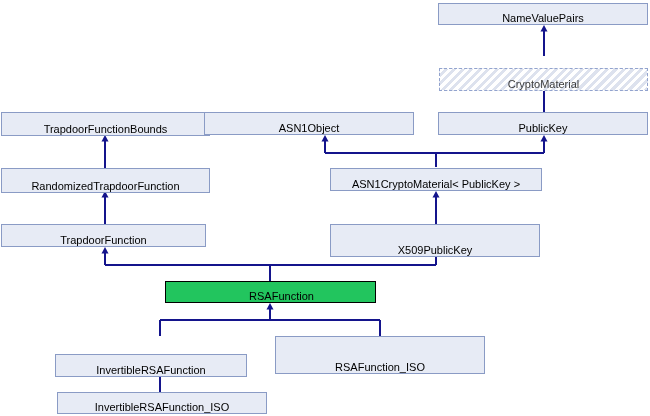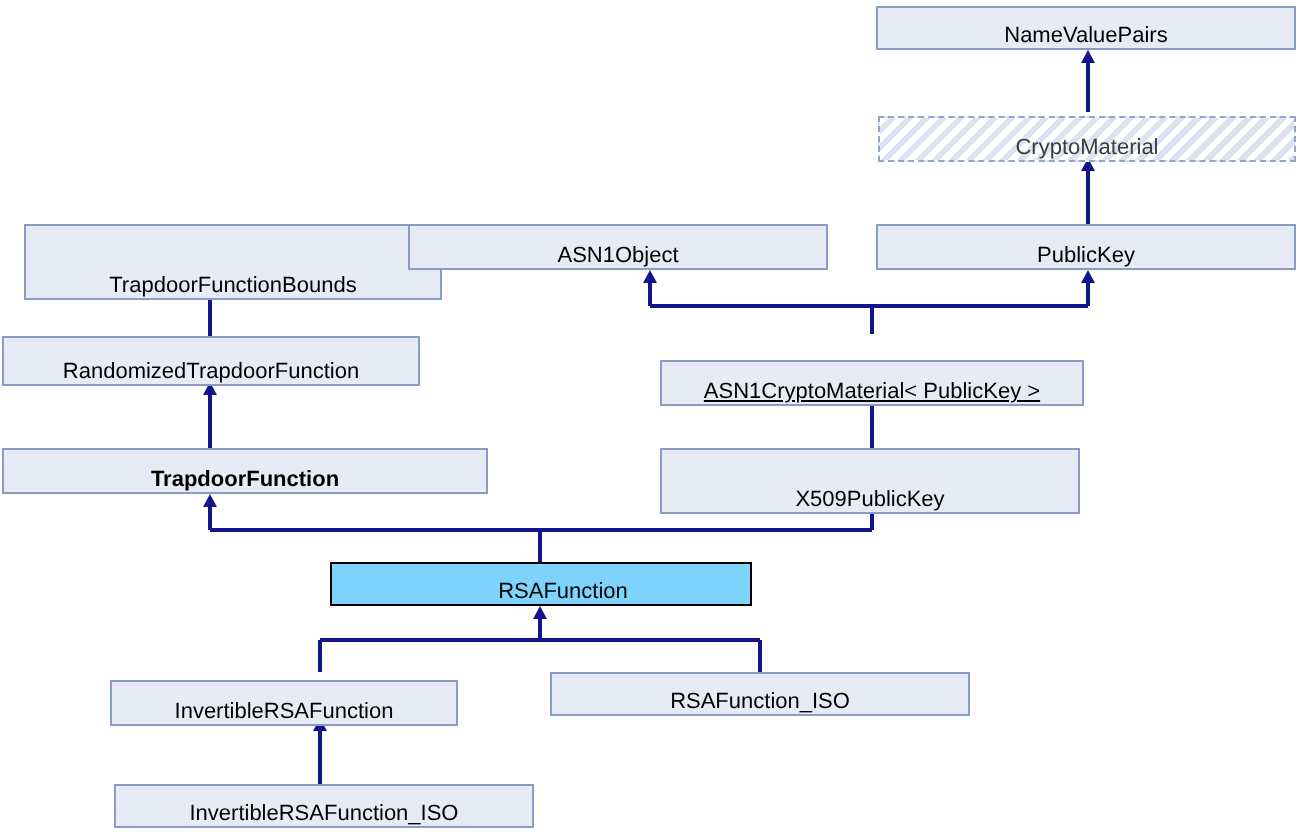--- a/index.html
+++ b/index.html
@@ -31,21 +31,21 @@
     display: flex;
     align-items: flex-end;
     justify-content: center;
     font-size: 11px;
     line-height: 1;
     color: #000000;
     white-space: nowrap;
     cursor: pointer;
   }
   .node.current {
-    background: #7dd3fc;
+    background: #22c55e;
     border: 1.4px solid #000000;
     cursor: default;
     padding-left: 22px;
   }
   .node.hatched {
     background: repeating-linear-gradient(135deg,
       #ffffff 0px, #ffffff 3px,
       #dde2ee 3px, #dde2ee 6px);
     border: 1.5px dashed #92A3CE;
     color: #3c3c3c;
@@ -104,50 +104,50 @@
       </g>
       <g>
         <line x1="160" y1="392" x2="160" y2="362" stroke="#14148C" stroke-width="1.6" shape-rendering="crispEdges"></line>
         <polygon points="160,359 156.5,365.5 163.5,365.5" fill="#14148C"></polygon>
       </g>
     </svg>
   <div id="node-layer">
       <div class="node" style="left: 438px; top: 3px; width: 210px; height: 22px;">
         <span class="node-label">NameValuePairs</span>
       </div>
-      <div class="node hatched" style="left: 439px; top: 58px; width: 209px; height: 23px;">
+      <div class="node hatched" style="left: 439px; top: 68px; width: 209px; height: 23px;">
         <span class="node-label">CryptoMaterial</span>
       </div>
-      <div class="node" style="left: 12px; top: 112px; width: 209px; height: 38px;">
+      <div class="node" style="left: 1px; top: 112px; width: 209px; height: 24px;">
         <span class="node-label">TrapdoorFunctionBounds</span>
       </div>
       <div class="node" style="left: 204px; top: 112px; width: 210px; height: 23px;">
         <span class="node-label">ASN1Object</span>
       </div>
       <div class="node" style="left: 438px; top: 112px; width: 210px; height: 23px;">
         <span class="node-label">PublicKey</span>
       </div>
       <div class="node" style="left: 1px; top: 168px; width: 209px; height: 25px;">
         <span class="node-label">RandomizedTrapdoorFunction</span>
       </div>
-      <div class="node" style="left: 330px; top: 180px; width: 212px; height: 23px; text-decoration: underline;">
+      <div class="node" style="left: 330px; top: 168px; width: 212px; height: 23px;">
         <span class="node-label">ASN1CryptoMaterial&lt; PublicKey &gt;</span>
       </div>
-      <div class="node" style="left: 1px; top: 224px; width: 243px; height: 23px; font-weight: bold;">
+      <div class="node" style="left: 1px; top: 224px; width: 205px; height: 23px;">
         <span class="node-label">TrapdoorFunction</span>
       </div>
       <div class="node" style="left: 330px; top: 224px; width: 210px; height: 33px;">
         <span class="node-label">X509PublicKey</span>
       </div>
       <div class="node current" style="left: 165px; top: 281px; width: 211px; height: 22px;">
         <span class="node-label">RSAFunction</span>
       </div>
-      <div class="node" style="left: 55px; top: 340px; width: 174px; height: 23px;">
+      <div class="node" style="left: 55px; top: 354px; width: 192px; height: 23px;">
         <span class="node-label">InvertibleRSAFunction</span>
       </div>
-      <div class="node" style="left: 275px; top: 336px; width: 210px; height: 22px;">
+      <div class="node" style="left: 275px; top: 336px; width: 210px; height: 38px;">
         <span class="node-label">RSAFunction_ISO</span>
       </div>
       <div class="node" style="left: 57px; top: 392px; width: 210px; height: 22px;">
         <span class="node-label">InvertibleRSAFunction_ISO</span>
       </div>
     </div>
 </div>
 
 </body></html>

